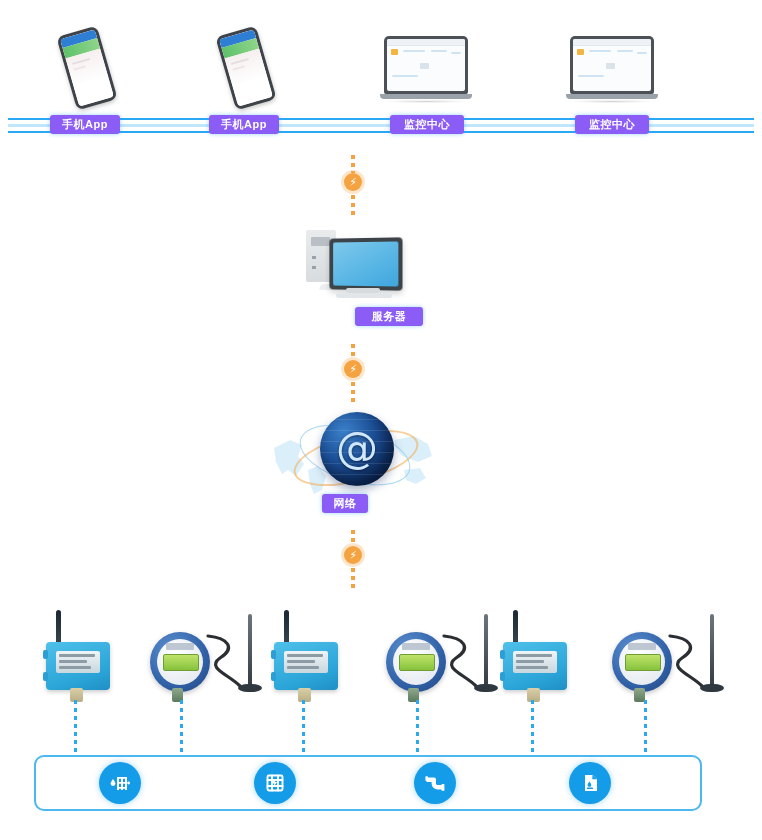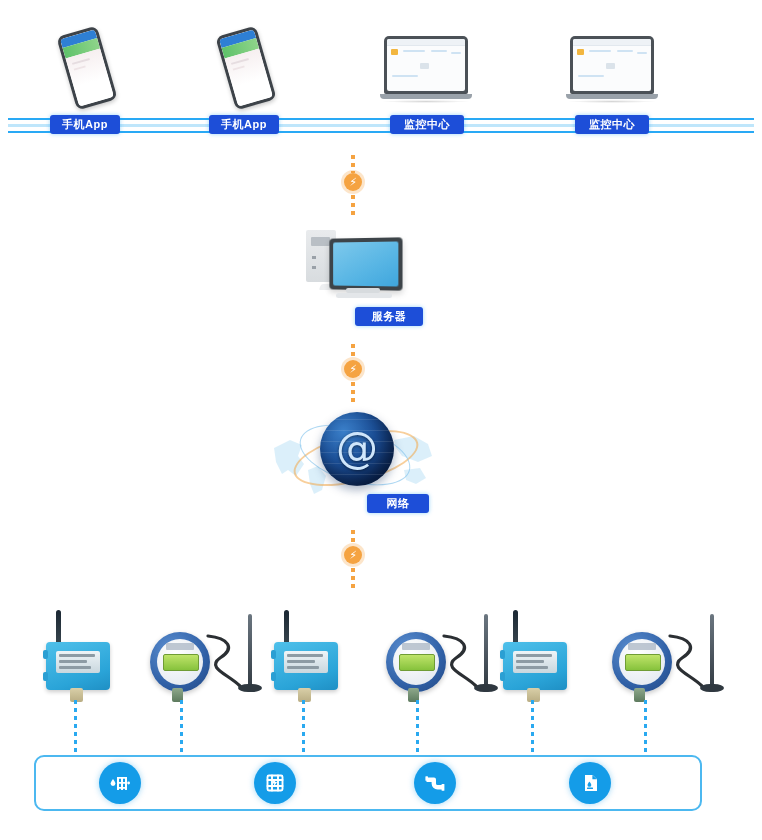--- a/index.html
+++ b/index.html
@@ -17,21 +17,21 @@
 
   .stage {
     position: absolute;
     left: 0; top: 0;
     width: 762px;
     height: 840px;
   }
 
   .tag {
     position: absolute;
-    background: #1d4ed8;
+    background: #8b5cf6;
     color: #ffffff;
     font-size: 11px;
     font-weight: bold;
     letter-spacing: .5px;
     border-radius: 3px;
     text-align: center;
     line-height: 19px;
     height: 19px;
     box-shadow: 0 0 4px rgba(29,161,242,.45);
     white-space: nowrap;
@@ -544,21 +544,21 @@
       </g>
     </svg>
     <div class="ring"></div>
     <div class="ring2"></div>
     <div class="globe">
       <div class="grid"></div>
       <div class="at">@</div>
     </div>
   </div>
 
-  <div class="tag" style="left:322px; top:494px; width:62px;margin-left:45px;">网络</div>
+  <div class="tag" style="left:322px; top:494px; width:46px;">网络</div>
 
   <div class="conn" style="left:341px; top:530px; height:58px;">
     <div class="dseg" style="top:0; height:16px;"></div>
     <div class="bolt" style="top:16px;">⚡</div>
     <div class="dseg" style="top:38px; height:20px;"></div>
   </div>
 
   <div class="sensorbox" style="left:42px; top:610px;">
     <div class="ant"></div>
     <div class="case">

